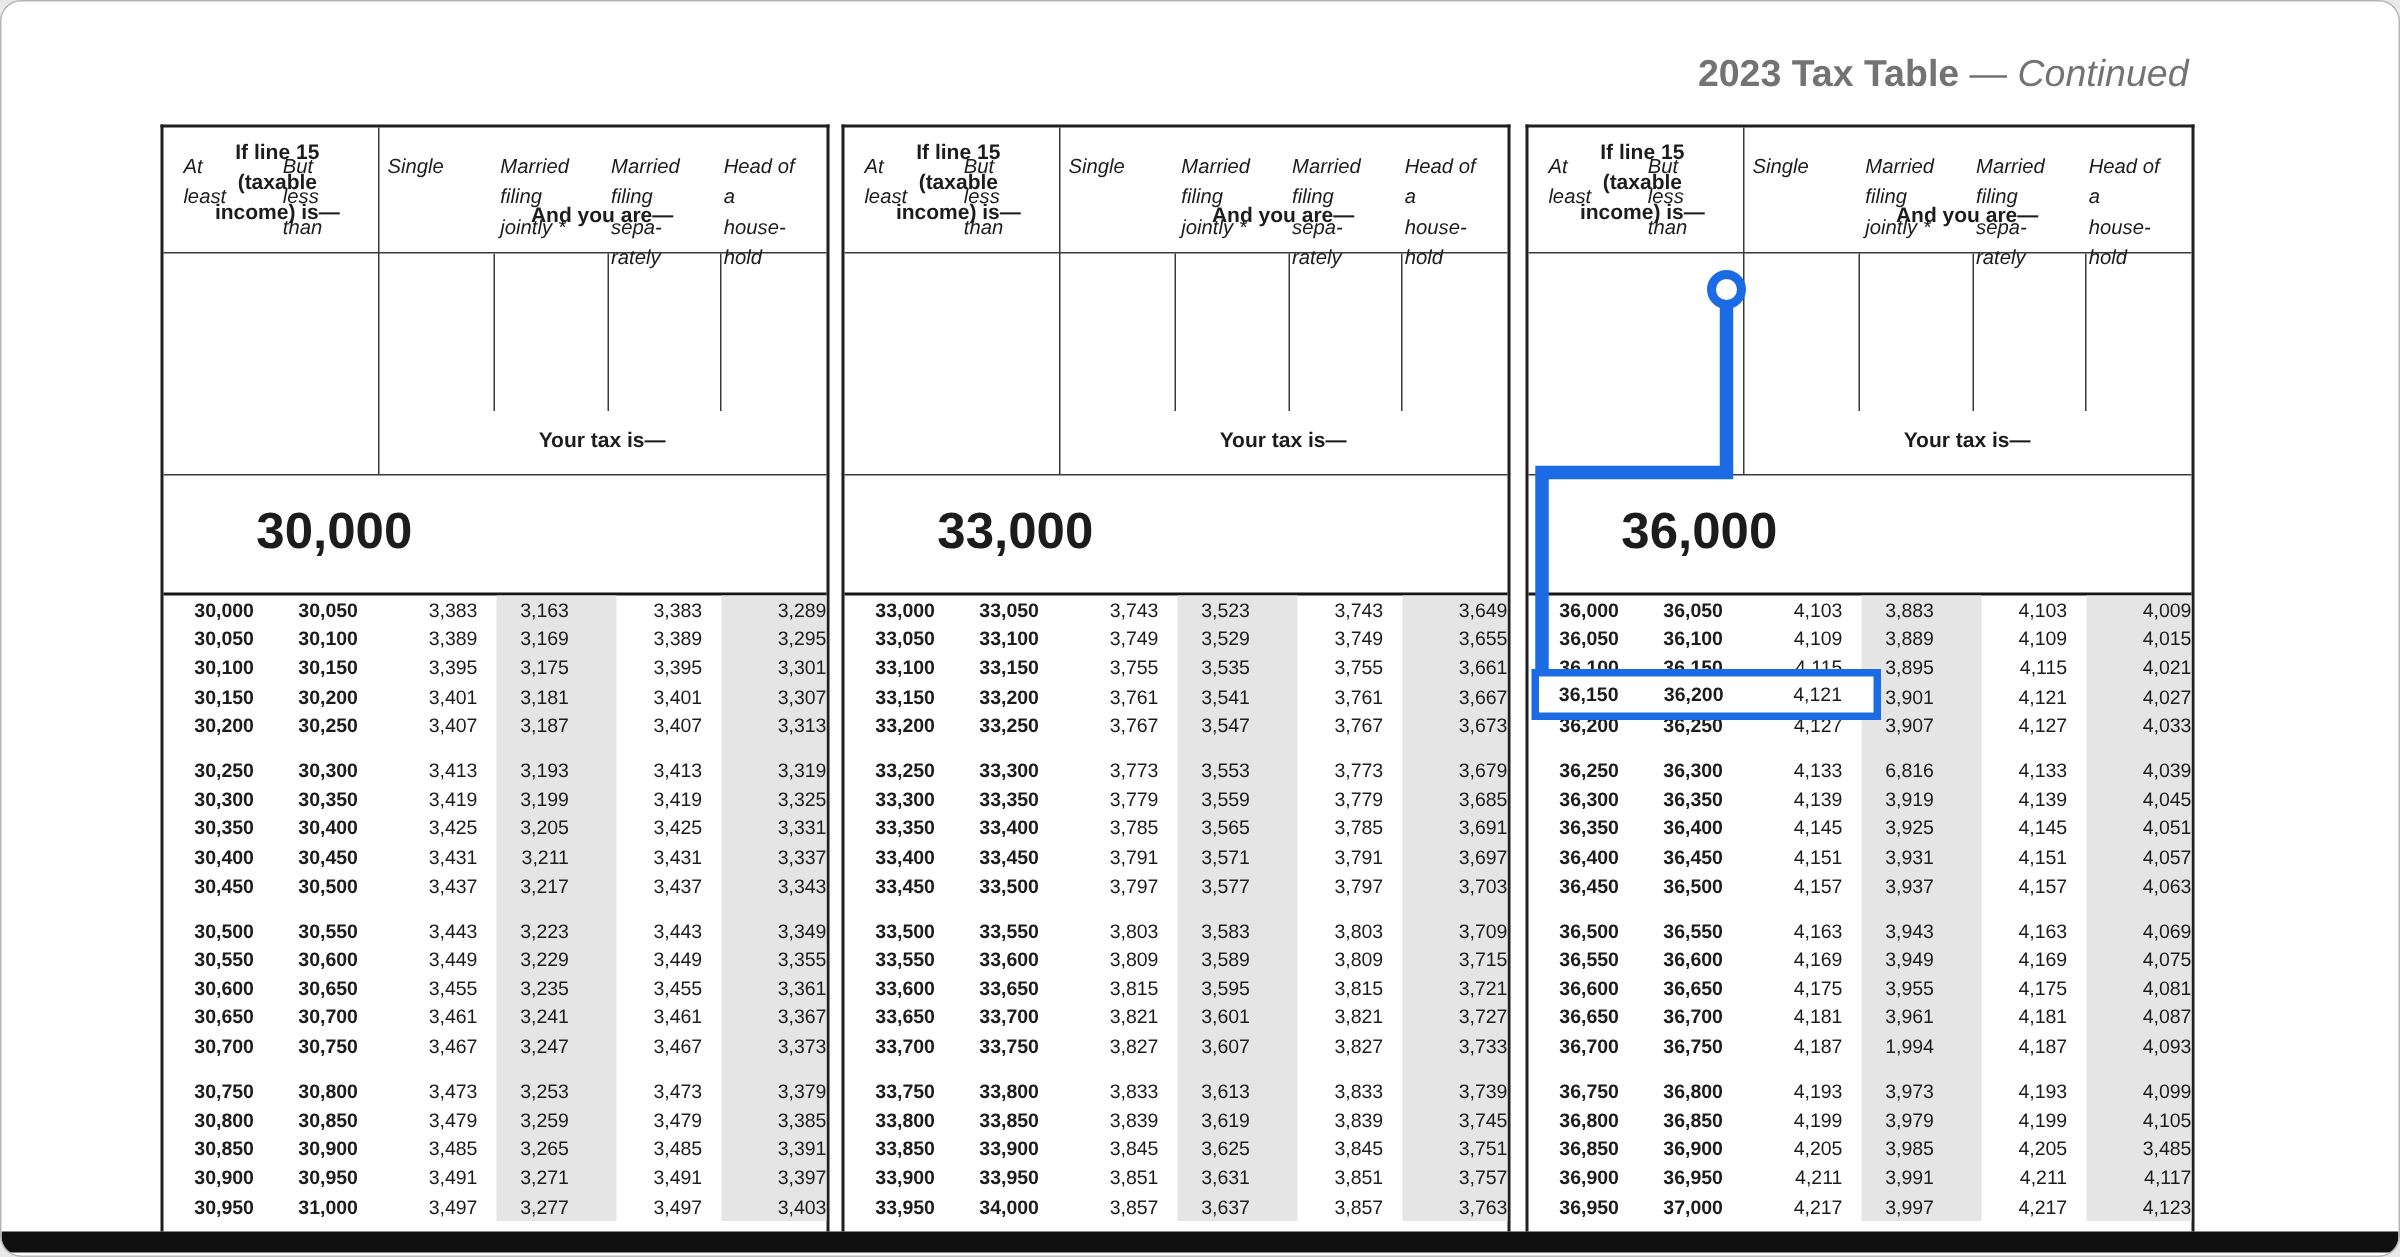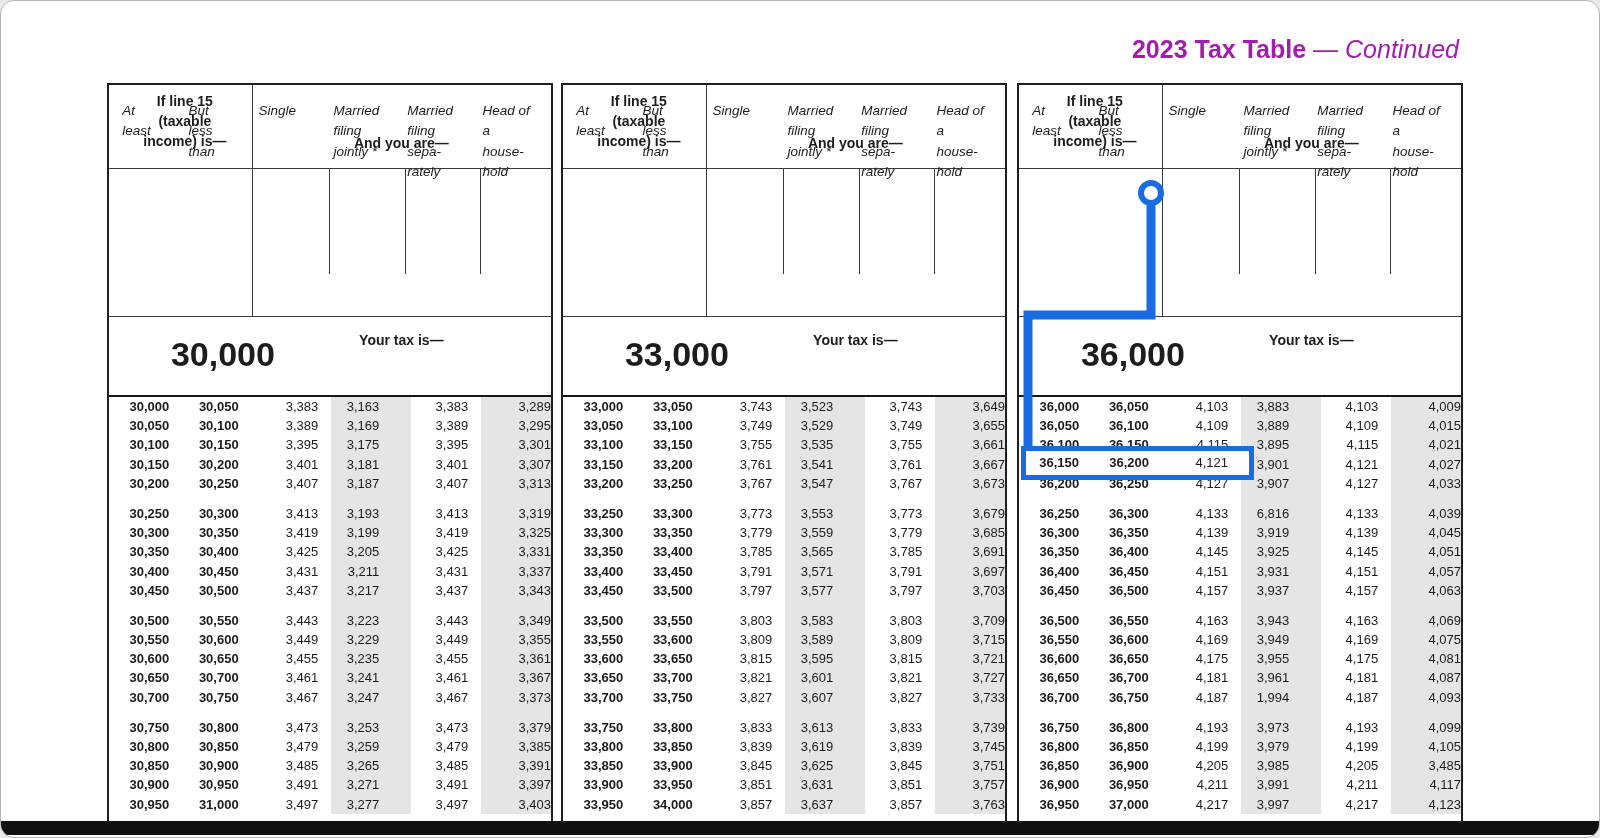--- a/index.html
+++ b/index.html
@@ -1,37 +1,37 @@
 <!DOCTYPE html>
 <html style="--accent: #1b6ce4; --band: #e5e5e5;"><head>
 <meta charset="utf-8">
 <style>
   html,body{margin:0;padding:0;background:#e9e9e9;width:1600px;height:838px;
     font-family:"Liberation Sans", sans-serif;}
   .page{position:absolute;left:0;top:0;width:1598px;height:836px;background:#fff;
     border:1px solid #b5b5b5;border-radius:14px;overflow:hidden;}
-  .title{position:absolute;top:34px;right:140px;font-size:25px;color:#a21caf;white-space:nowrap;}
+  .title{position:absolute;top:34px;right:140px;font-size:25px;color:#737373;white-space:nowrap;}
   .title .main{font-weight:bold;}
   .title .cont{font-style:italic;}
   .panel{position:absolute;top:82px;width:446px;height:738px;box-sizing:border-box;
     border:2px solid #1f1f1f;border-bottom:none;color:#1c1c1c;}
   .p0{left:106px}.p1{left:560px}.p2{left:1016px}
   .h1-left{position:absolute;left:0;top:0;width:32.3%;height:83px;box-sizing:border-box;
     padding:7px 0 0 9px;font-weight:bold;font-size:14px;line-height:1.42;white-space:pre-line;text-align:center;}
   .h1-right{position:absolute;left:32.3%;right:0;top:16px;height:83px;display:flex;
     align-items:center;justify-content:center;font-weight:bold;font-size:14px;}
   .hr1{position:absolute;left:0;right:0;top:83px;height:1px;background:#3a3a3a;}
   .vdiv{position:absolute;left:32.3%;top:0;width:1px;height:231px;background:#3a3a3a;}
   .hr2{position:absolute;left:0;right:0;top:231px;height:1px;background:#3a3a3a;}
   .hlabel{position:absolute;top:16px;font-size:13.5px;line-height:1.5;white-space:pre-line;font-style:italic;}
   .hl0{left:3%}.hl1{left:18%}.hl2{left:33.8%}.hl3{left:50.8%}.hl4{left:67.5%}.hl5{left:84.5%}
   .sep{position:absolute;top:84px;width:1px;height:105px;background:#3a3a3a;}
   .sp0{left:49.8%}.sp1{left:66.9%}.sp2{left:83.9%}
   .your-tax{position:absolute;left:32.3%;right:0;top:200px;text-align:center;
-    font-weight:bold;font-size:14px;margin-top:47px;}
+    font-weight:bold;font-size:14px;}
   .section-label{position:absolute;left:0;right:0;top:232px;height:78px;line-height:74px;
     font-size:34px;font-weight:bold;padding-left:14%;}
   .hr3{position:absolute;left:0;right:0;top:310px;height:2px;background:#161616;}
   .data{position:absolute;left:0;right:0;top:312px;height:420px;}
   .band{position:absolute;top:0;bottom:3px;background:var(--band,#e5e5e5);}
   .band-mfj{left:50.3%;width:18.1%}
   .band-hoh{left:84.2%;width:15.8%}
   .group{position:relative;margin-bottom:11px;}
   .row{display:grid;grid-template-columns:15% 17.5% 17.8% 18.1% 15.8% 15.8%;height:19.2px;
     line-height:19.2px;font-size:13px;}

